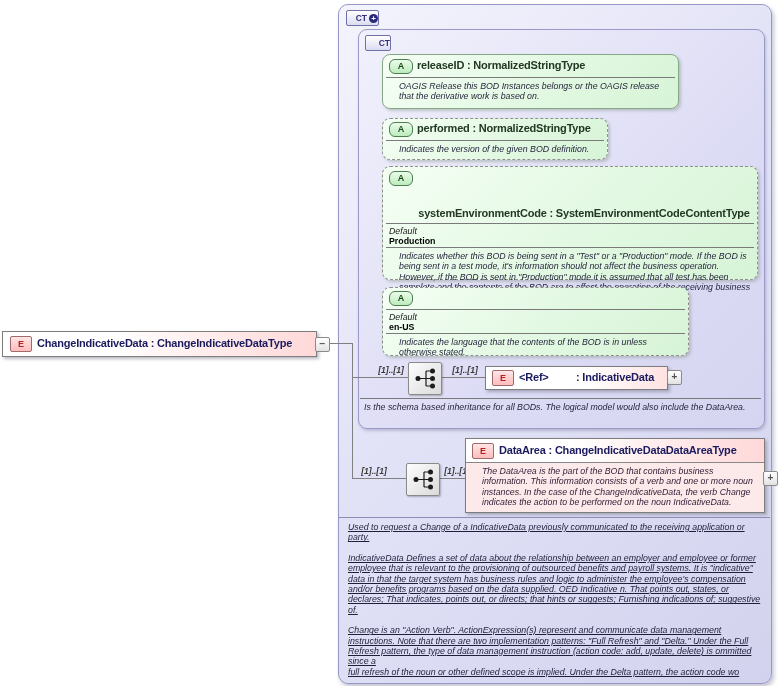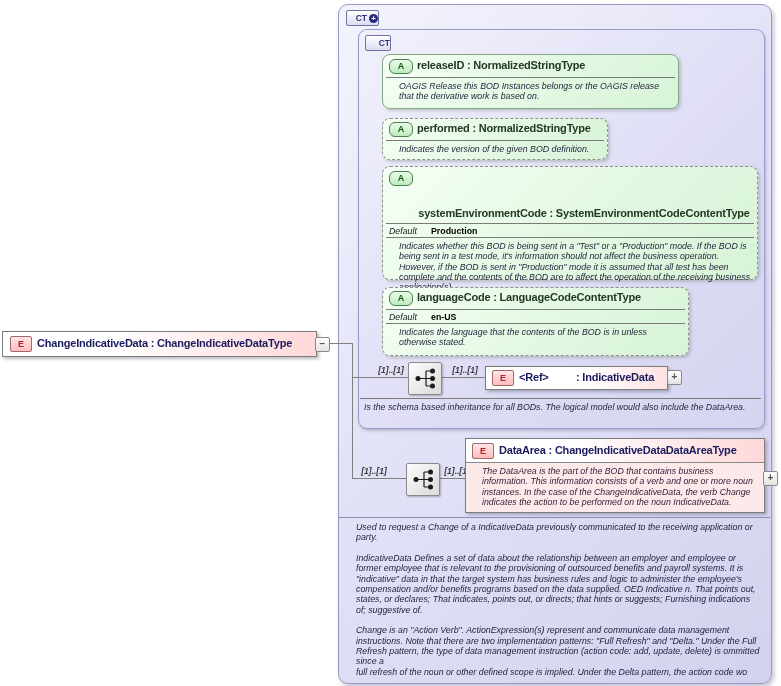--- a/index.html
+++ b/index.html
@@ -50,21 +50,21 @@
   }
   .attr-box.dashed{border:1px dashed #8f8f8f;}
   .attr-head{position:relative;padding:4px 6px 3px 34px;min-height:15px;}
   .attr-head .badge-a{left:6px;top:4px;}
   .attr-title{
     font-size:11px;font-weight:bold;color:#233823;letter-spacing:-0.2px;
     line-height:13px;white-space:nowrap;
   }
   .attr-title.wrap{white-space:normal;word-break:break-all;text-align:center;margin-top:36px;}
   .attr-sep{border-top:1px solid #7a7a7a;margin:0 3px;height:0;}
-  .attr-default{display:flex;padding:2px 6px 1px 6px;align-items:baseline;}
+  .attr-default{display:flex;padding:2px 6px 1px 6px;align-items:baseline;flex-direction:column;}
   .attr-default .dlabel{font-style:italic;font-size:8.8px;color:#222222;width:42px;flex:none;}
   .attr-default .dvalue{font-size:8.8px;font-weight:bold;color:#000000;}
   .annot{
     padding:3px 5px 2px 16px;font-size:8.8px;font-style:italic;color:#26263e;line-height:10.3px;
   }
   
   .el-box{
     position:absolute;border:1px solid #7d7d7d;
     background:linear-gradient(90deg,#ffffff 35%,#ffd8d8 100%);
     box-shadow:2px 2px 3px rgba(100,100,120,0.45);
@@ -89,21 +89,21 @@
   }
   .seq-icon{
     position:absolute;border:1px solid #8a8a8a;border-radius:2px;
     background:linear-gradient(135deg,#fdfdfd,#dadada);
     box-shadow:1px 1px 2px rgba(0,0,0,0.25);cursor:pointer;
   }
   .note{
     position:absolute;font-size:8.8px;font-style:italic;color:#26263e;line-height:10.5px;
   }
   .docs{position:absolute;font-size:8.8px;font-style:italic;color:#1f1f3c;line-height:10.4px;}
-  .docs p{margin:0 0 10px 8px;white-space:pre-line;}
+  .docs p{margin:0 0 10px 0;white-space:pre-line;text-decoration:underline;}
   .hsep{position:absolute;height:1px;background:#8c8cb4;}
 </style>
 </head>
 <body>
 
 <div class="canvas">
 
   <div class="frame" style="left:338px;top:4px;width:432px;height:678px;">
     <div class="badge-ct" style="left:7px;top:5px;width:31px;">
       <span>CT</span>
@@ -154,21 +154,20 @@
       <span class="dlabel">Default</span>
       <span class="dvalue">Production</span>
     </div>
     <div class="attr-sep"></div>
     <div class="annot">Indicates whether this BOD is being sent in a "Test" or a "Production" mode. If the BOD is being sent in a test mode, it's information should not affect the business operation. However, if the BOD is sent in "Production" mode it is assumed that all test has been complete and the contents of the BOD are to affect the operation of the receiving business application(s).</div>
   </div>
 
   <div class="attr-box dashed" style="left:382px;top:287px;width:305px;height:67px;">
     <div class="attr-head" style="padding-top:3px;">
       <span class="badge-a" style="top:3px;">A</span>
-      <div class="attr-title">languageCode : LanguageCodeContentType</div>
     </div>
     <div class="attr-sep"></div>
     <div class="attr-default">
       <span class="dlabel">Default</span>
       <span class="dvalue">en-US</span>
     </div>
     <div class="attr-sep"></div>
     <div class="annot">Indicates the language that the contents of the BOD is in unless otherwise stated.</div>
   </div>
 

